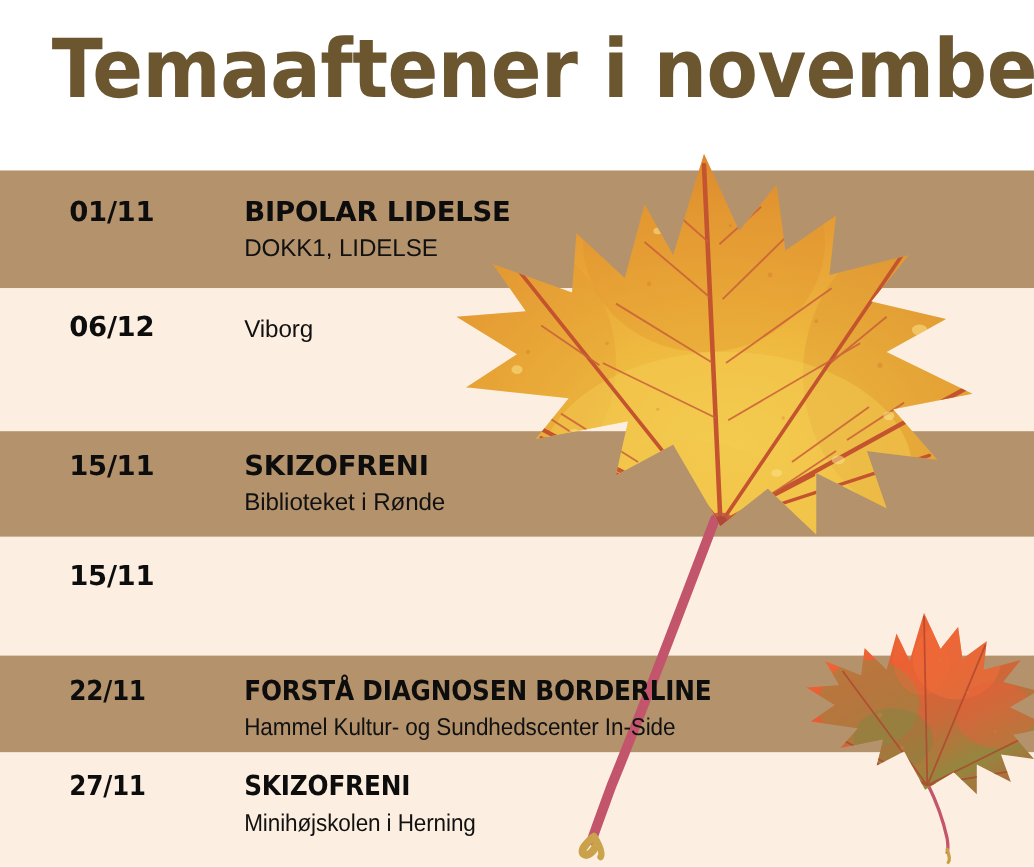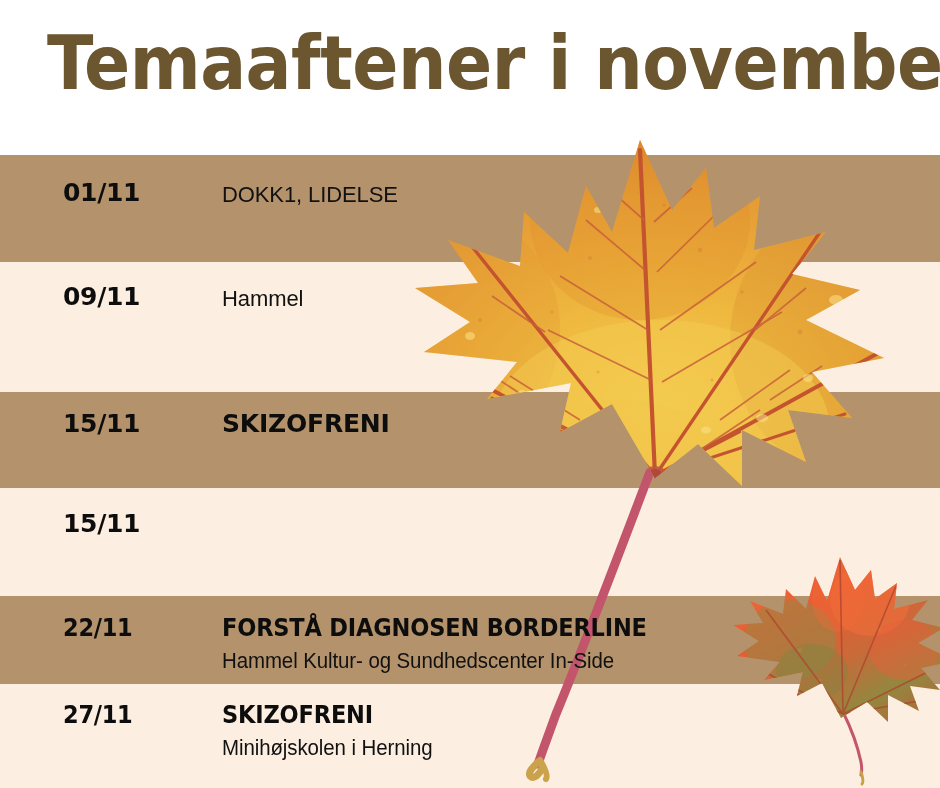--- a/index.html
+++ b/index.html
@@ -300,35 +300,37 @@
     </g>
   </svg>
 
   <div id="poster-title">Temaaftener i november</div>
 
   <div id="schedule">
 
     <div class="row" style="top:178px;">
       <div class="row-date">01/11</div>
       <div class="row-body">
+        <div class="row-title">BIPOLAR LIDELSE</div>
         <div class="row-venue">DOKK1, LIDELSE</div>
       </div>
     </div>
 
     <div class="row" style="top:282px;">
-      <div class="row-date">09/11</div>
-      <div class="row-body">
-        <div class="row-venue">Hammel</div>
+      <div class="row-date">06/12</div>
+      <div class="row-body">
+        <div class="row-venue">Viborg</div>
       </div>
     </div>
 
     <div class="row" style="top:409px;">
       <div class="row-date">15/11</div>
       <div class="row-body">
         <div class="row-title">SKIZOFRENI</div>
+        <div class="row-venue">Biblioteket i Rønde</div>
       </div>
     </div>
 
     <div class="row" style="top:509px;">
       <div class="row-date">15/11</div>
       <div class="row-body">
       </div>
     </div>
 
     <div class="row cond" style="top:613px;">

